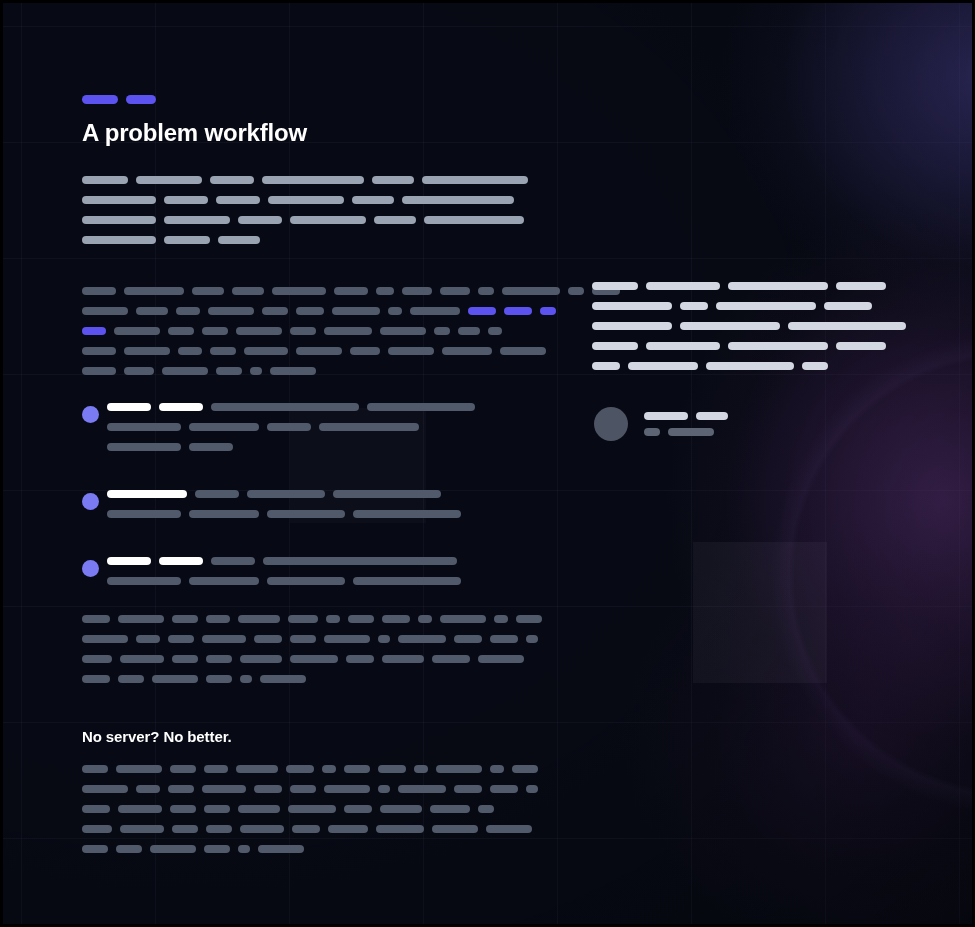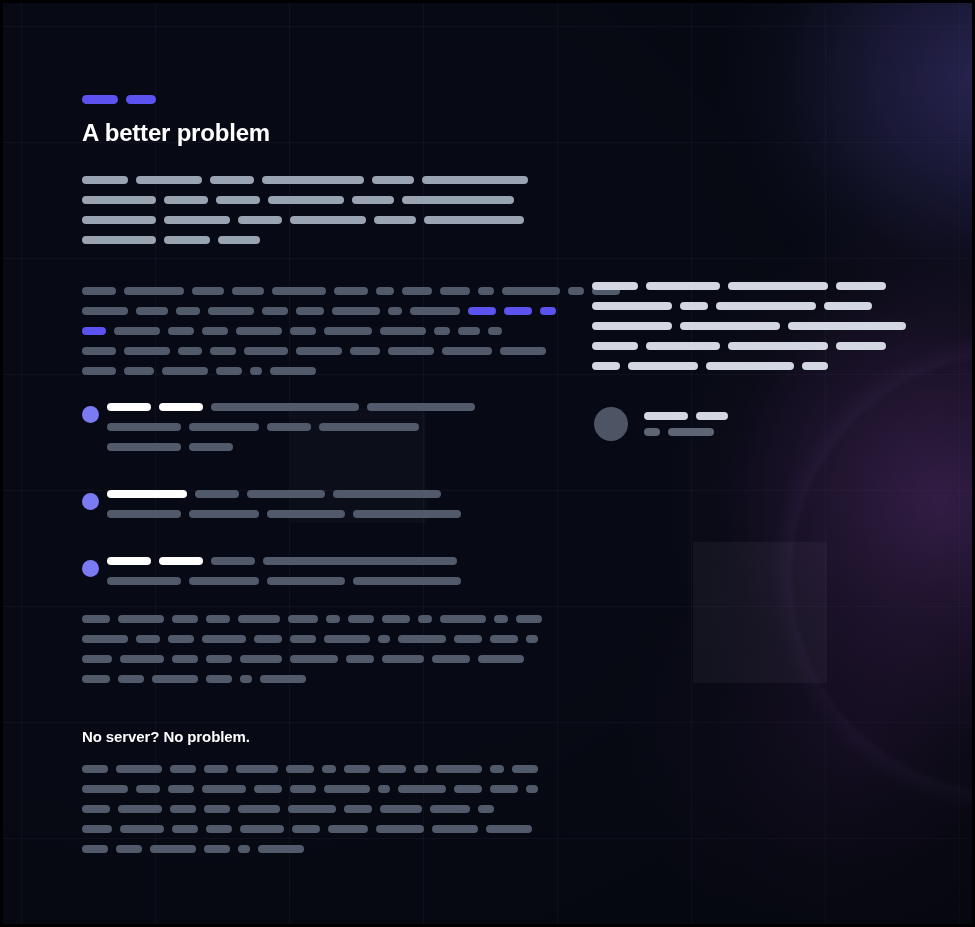--- a/index.html
+++ b/index.html
@@ -189,21 +189,21 @@
   <div class="cell-highlight cell-b"></div>
   <div class="bg-layer vignette"></div>
 
   <div class="content">
 
     <div class="eyebrow line" id="eyebrow">
         <span class="bar tone-accent" style="width: 36px;"></span>
         <span class="bar tone-accent" style="width: 30px;"></span>
       </div>
 
-    <div class="page-title">A better problem</div>
+    <div class="page-title">A problem workflow</div>
 
     <div class="col-left para" style="top:173px" id="lead-para">
         <div class="line">
           <span class="bar tone-lead" style="width: 46px;"></span>
           <span class="bar tone-lead" style="width: 66px;"></span>
           <span class="bar tone-lead" style="width: 44px;"></span>
           <span class="bar tone-lead" style="width: 102px;"></span>
           <span class="bar tone-lead" style="width: 42px;"></span>
           <span class="bar tone-lead" style="width: 106px;"></span>
         </div>
@@ -438,21 +438,21 @@
         <div class="line">
           <span class="bar tone-body" style="width: 28px;"></span>
           <span class="bar tone-body" style="width: 26px;"></span>
           <span class="bar tone-body" style="width: 46px;"></span>
           <span class="bar tone-body" style="width: 26px;"></span>
           <span class="bar tone-body" style="width: 12px;"></span>
           <span class="bar tone-body" style="width: 46px;"></span>
         </div>
       </div>
 
-    <div class="sub-title">No server? No problem.</div>
+    <div class="sub-title">No server? No better.</div>
 
     <div class="col-left para" style="top:762px" id="footer-para">
         <div class="line">
           <span class="bar tone-body" style="width: 26px;"></span>
           <span class="bar tone-body" style="width: 46px;"></span>
           <span class="bar tone-body" style="width: 26px;"></span>
           <span class="bar tone-body" style="width: 24px;"></span>
           <span class="bar tone-body" style="width: 42px;"></span>
           <span class="bar tone-body" style="width: 28px;"></span>
           <span class="bar tone-body" style="width: 14px;"></span>

